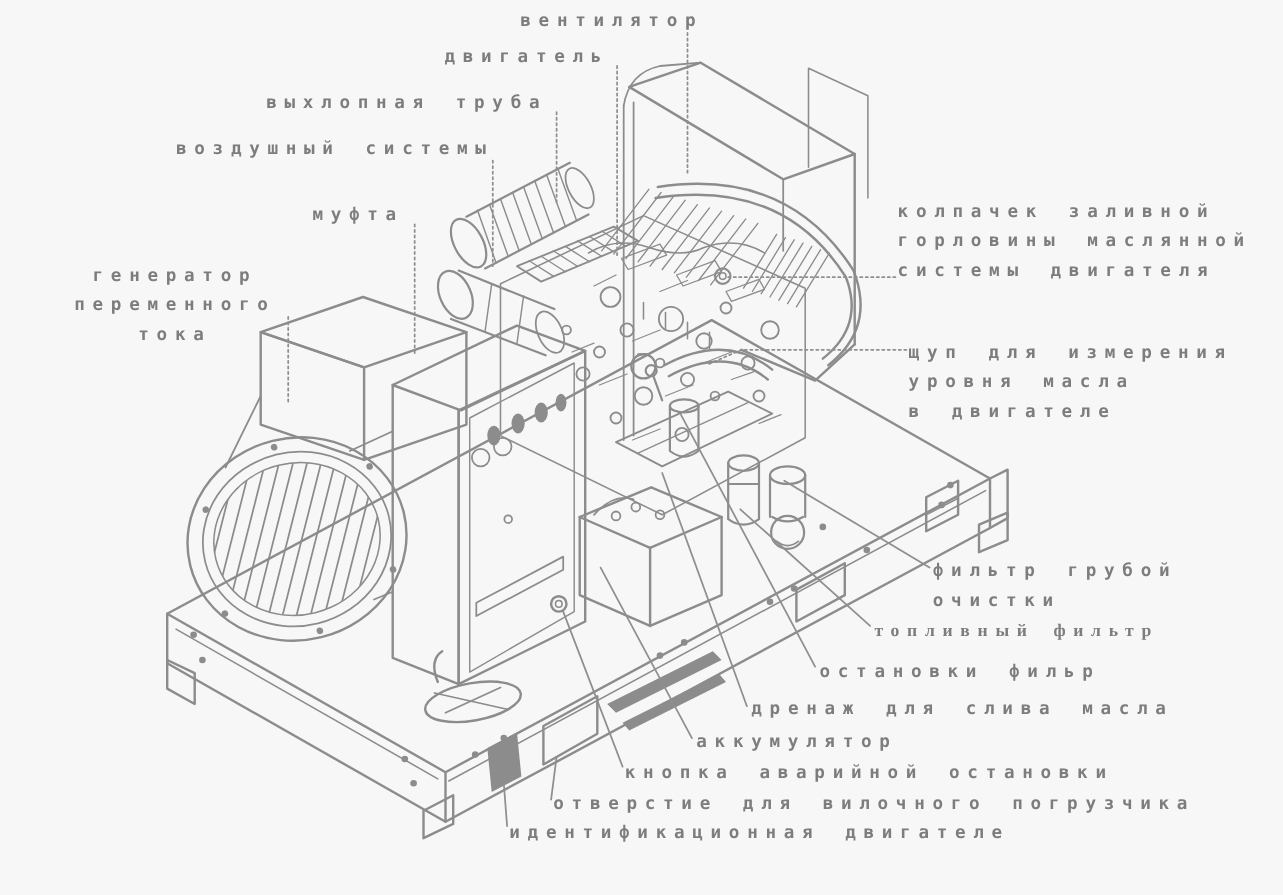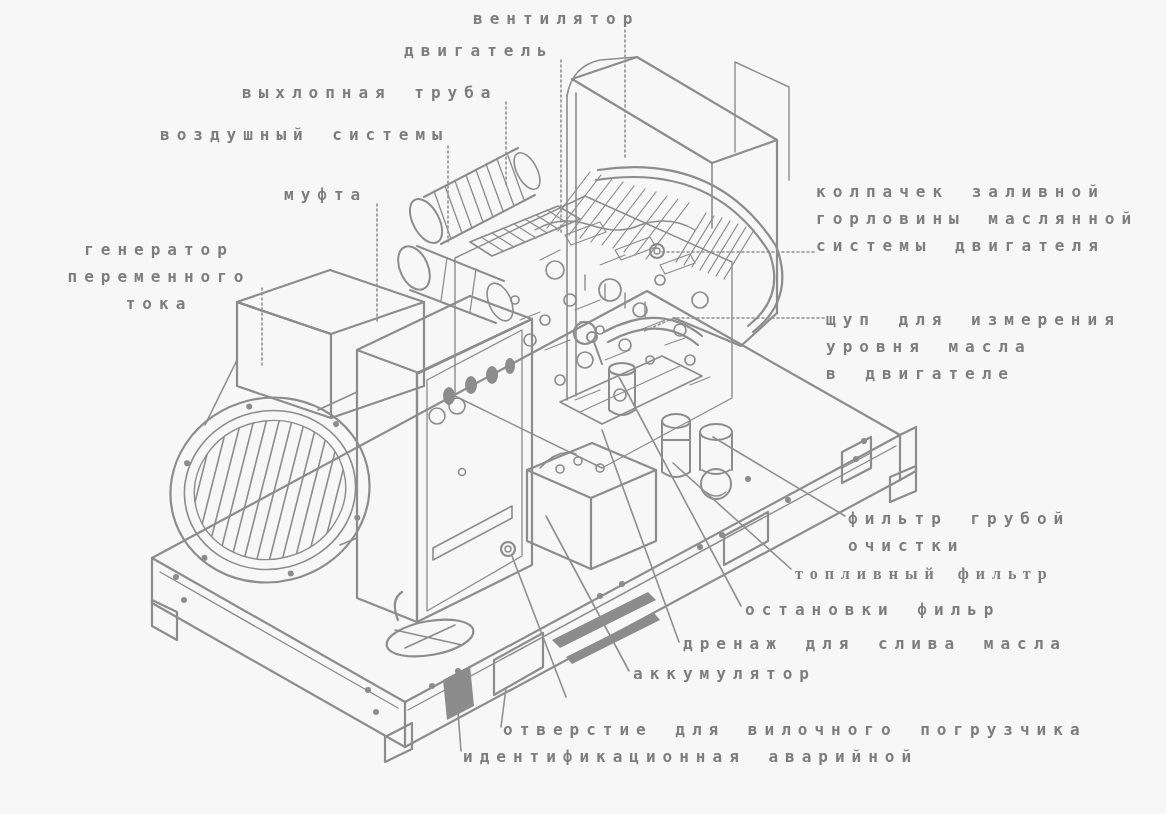--- a/index.html
+++ b/index.html
@@ -281,16 +281,17 @@
 системы двигателя</div>
   <div class="label" style="left:826px;top:306px;">щуп для измерения
 уровня масла
 в двигателе</div>
   <div class="label" style="left:848px;top:505px;">фильтр грубой
 очистки</div>
   <div class="label" style="left:795px;top:560px;font-family:Liberation Serif, serif;">топливный фильтр</div>
   <div class="label" style="left:745px;top:596px;">остановки фильр</div>
   <div class="label" style="left:683px;top:630px;">дренаж для слива масла</div>
   <div class="label" style="left:633px;top:660px;text-align:center;">аккумулятор</div>
+  <div class="label" style="left:568px;top:688px;">кнопка аварийной остановки</div>
   <div class="label" style="left:503px;top:716px;">отверстие для вилочного погрузчика</div>
-  <div class="label" style="left:463px;top:743px;">идентификационная аварийной</div>
+  <div class="label" style="left:463px;top:743px;">идентификационная двигателе</div>
 
 </div>
 
 </body></html>

